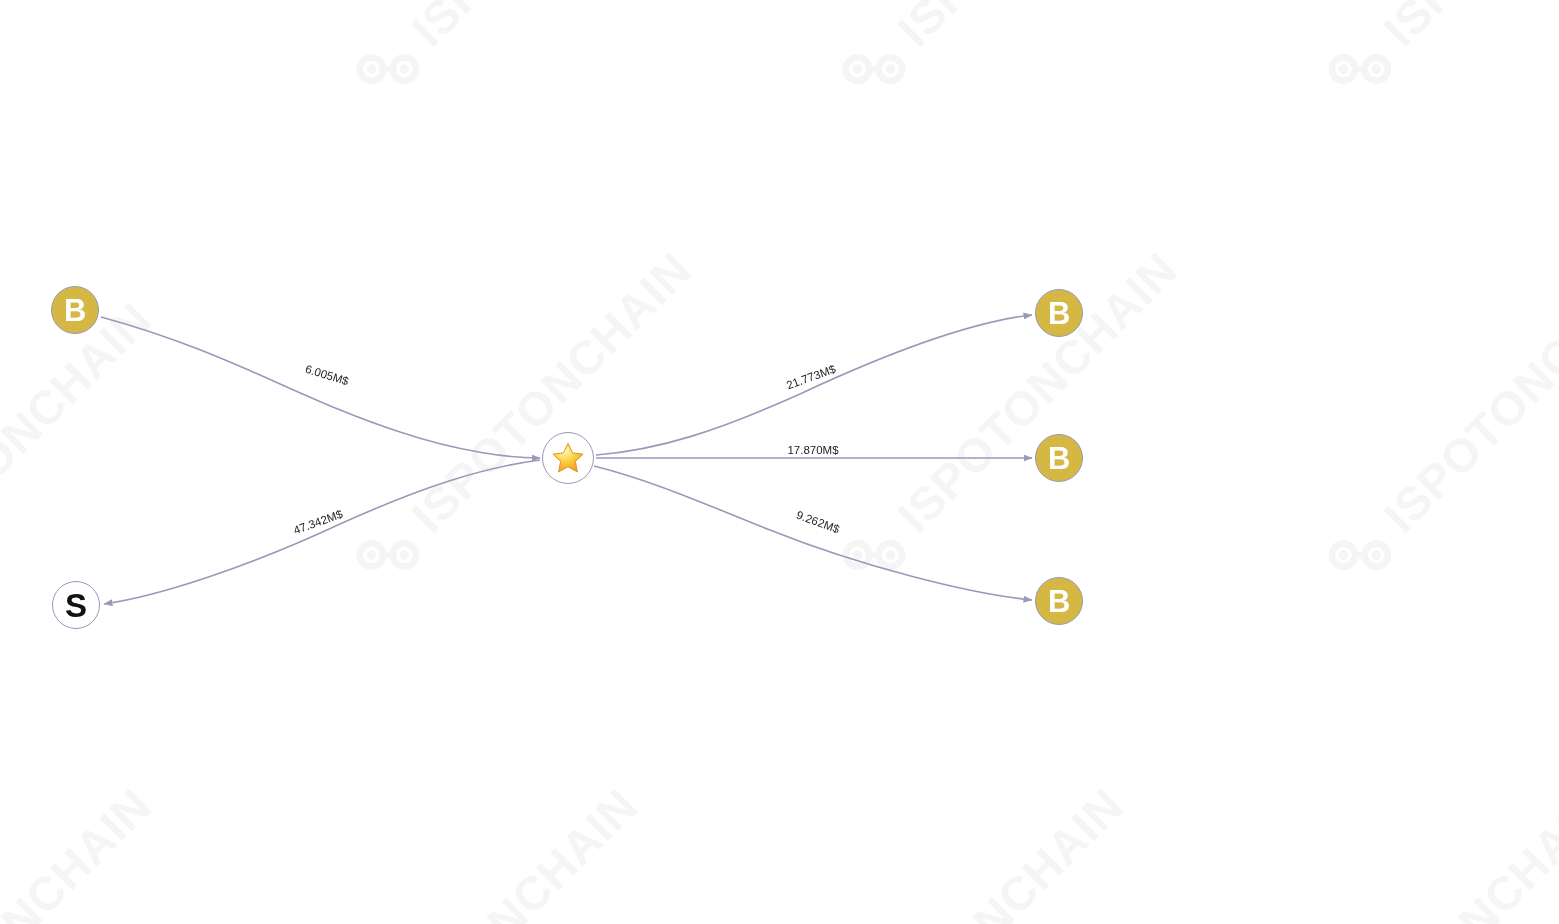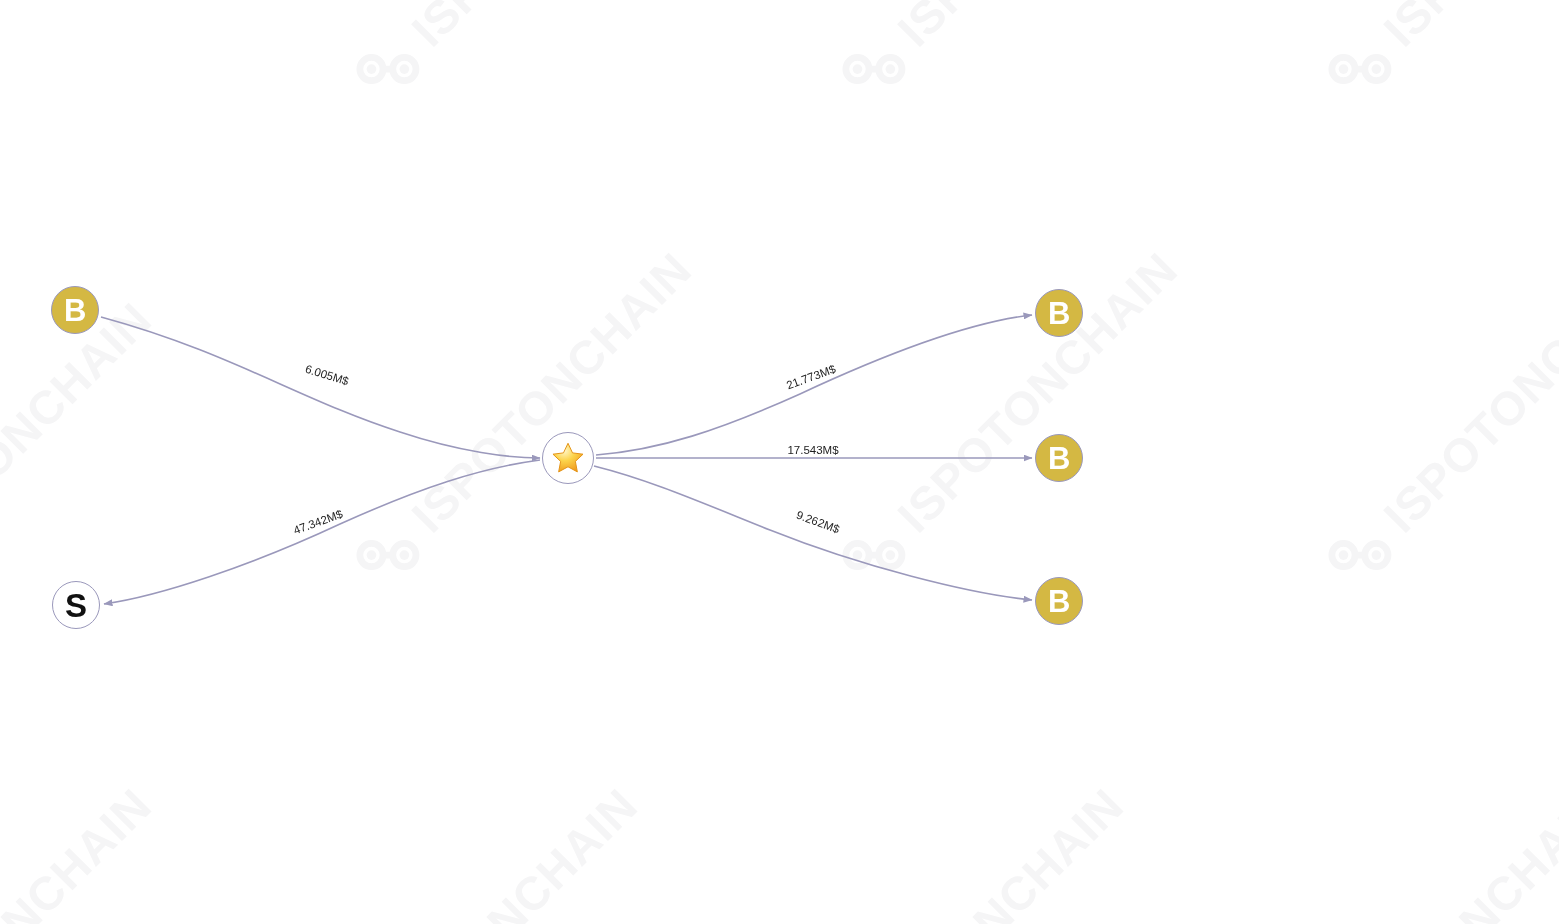--- a/index.html
+++ b/index.html
@@ -264,17 +264,17 @@
         <svg viewBox="0 0 24 24" class="star-glyph">
           <path d="M12 1.6 L15.2 8.4 L22.6 9.3 L17.2 14.4 L18.6 21.8 L12 18.2 L5.4 21.8 L6.8 14.4 L1.4 9.3 L8.8 8.4 Z" fill="url(#starGrad)" stroke="#e49315" stroke-width="0.7" stroke-linejoin="round"></path>
         </svg>
       </div>
     </div>
 
   <div id="label-layer">
       <div class="edge-label" style="color: rgb(29, 29, 29); left: 327px; top: 375px; transform: translate(-50%, -50%) rotate(17deg);">6.005M$</div>
       <div class="edge-label" style="color: rgb(29, 29, 29); left: 318px; top: 522px; transform: translate(-50%, -50%) rotate(-20deg);">47.342M$</div>
       <div class="edge-label" style="color: rgb(29, 29, 29); left: 811px; top: 377px; transform: translate(-50%, -50%) rotate(-20deg);">21.773M$</div>
-      <div class="edge-label" style="color: rgb(29, 29, 29); left: 813px; top: 450px; transform: translate(-50%, -50%) rotate(0deg);">17.543M$</div>
+      <div class="edge-label" style="color: rgb(29, 29, 29); left: 813px; top: 450px; transform: translate(-50%, -50%) rotate(0deg);">17.870M$</div>
       <div class="edge-label" style="color: rgb(29, 29, 29); left: 818px; top: 522px; transform: translate(-50%, -50%) rotate(20deg);">9.262M$</div>
     </div>
 
 </div>
 
 </body></html>

